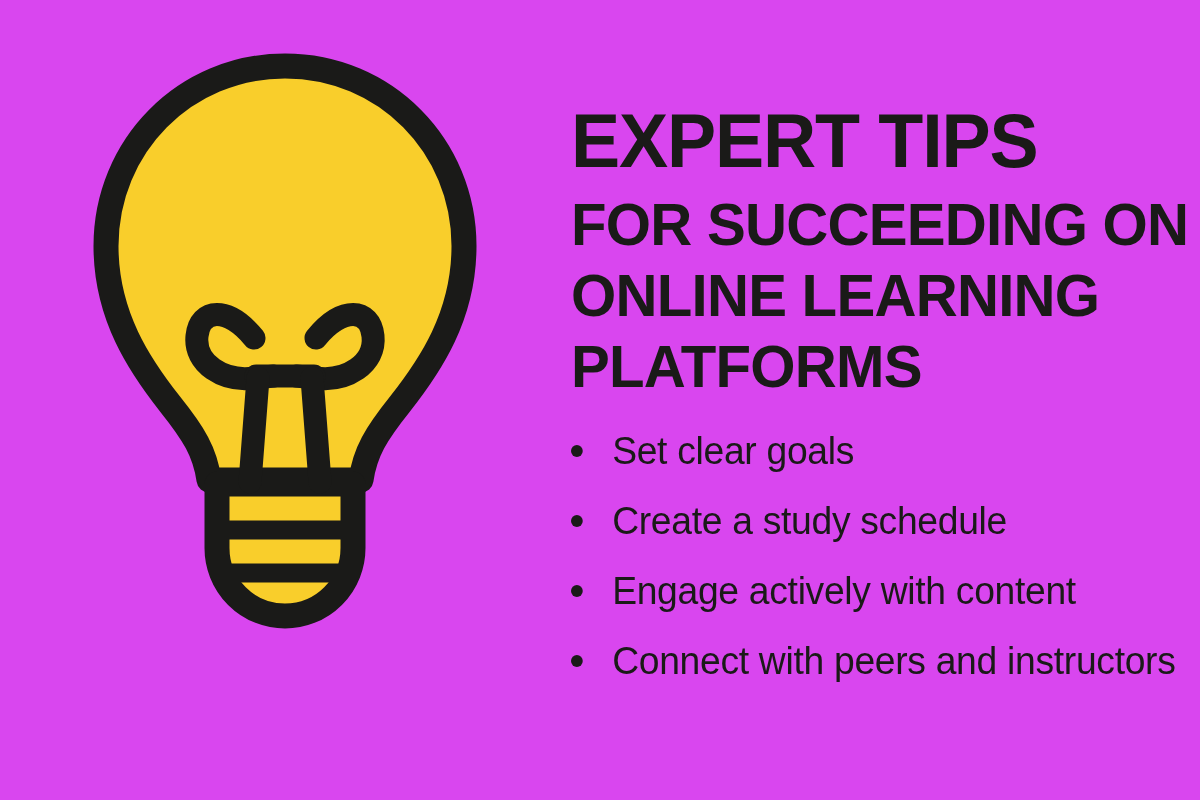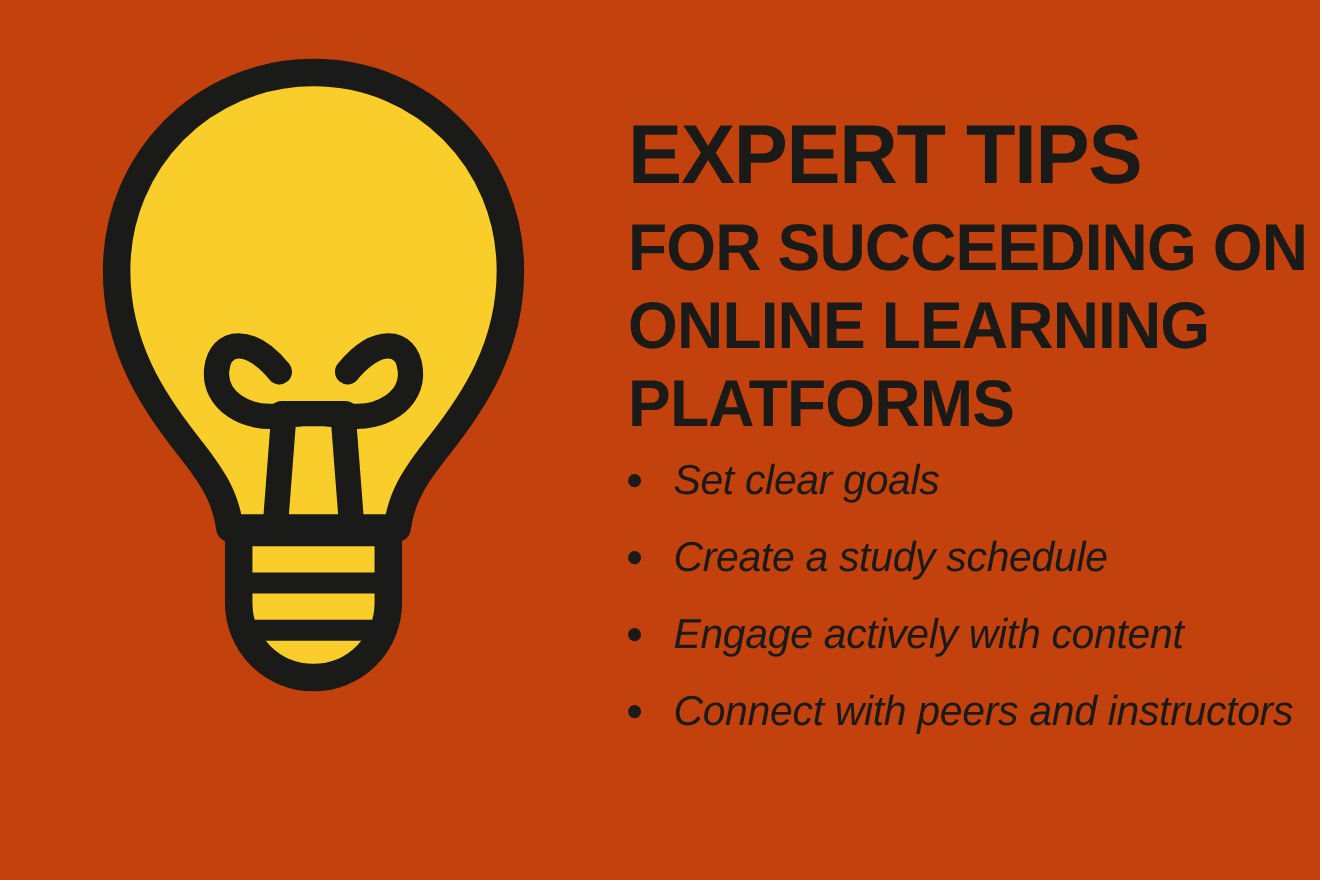--- a/index.html
+++ b/index.html
@@ -13,21 +13,21 @@
     overflow: hidden;
     background: #f5f2e9;
     font-family: "Liberation Sans", sans-serif;
     -webkit-font-smoothing: antialiased;
   }
 
   #poster {
     position: relative;
     width: 1200px;
     height: 800px;
-    background: #c2410c;
+    background: #d946ef;
     box-sizing: border-box;
   }
 
   
   #bulb-panel {
     position: absolute;
     left: 0;
     top: 0;
     width: 540px;
     height: 800px;
@@ -74,26 +74,25 @@
   }
   .hl-line.secondary {
     font-size: 60px;
     line-height: 71px;
     letter-spacing: -0.8px;
   }
 
   #tips-list {
     position: absolute;
     left: 0;
-    top: 414px;
+    top: 428px;
     width: 620px;
     margin: 0;
     padding: 0;
     list-style: none;
-    font-style: italic;
   }
   .tip-item {
     position: relative;
     display: block;
     padding-left: 42px;
     margin-bottom: 24px;
     color: #1a1a18;
     font-family: "Liberation Sans", sans-serif;
     font-weight: normal;
     font-size: 38px;

